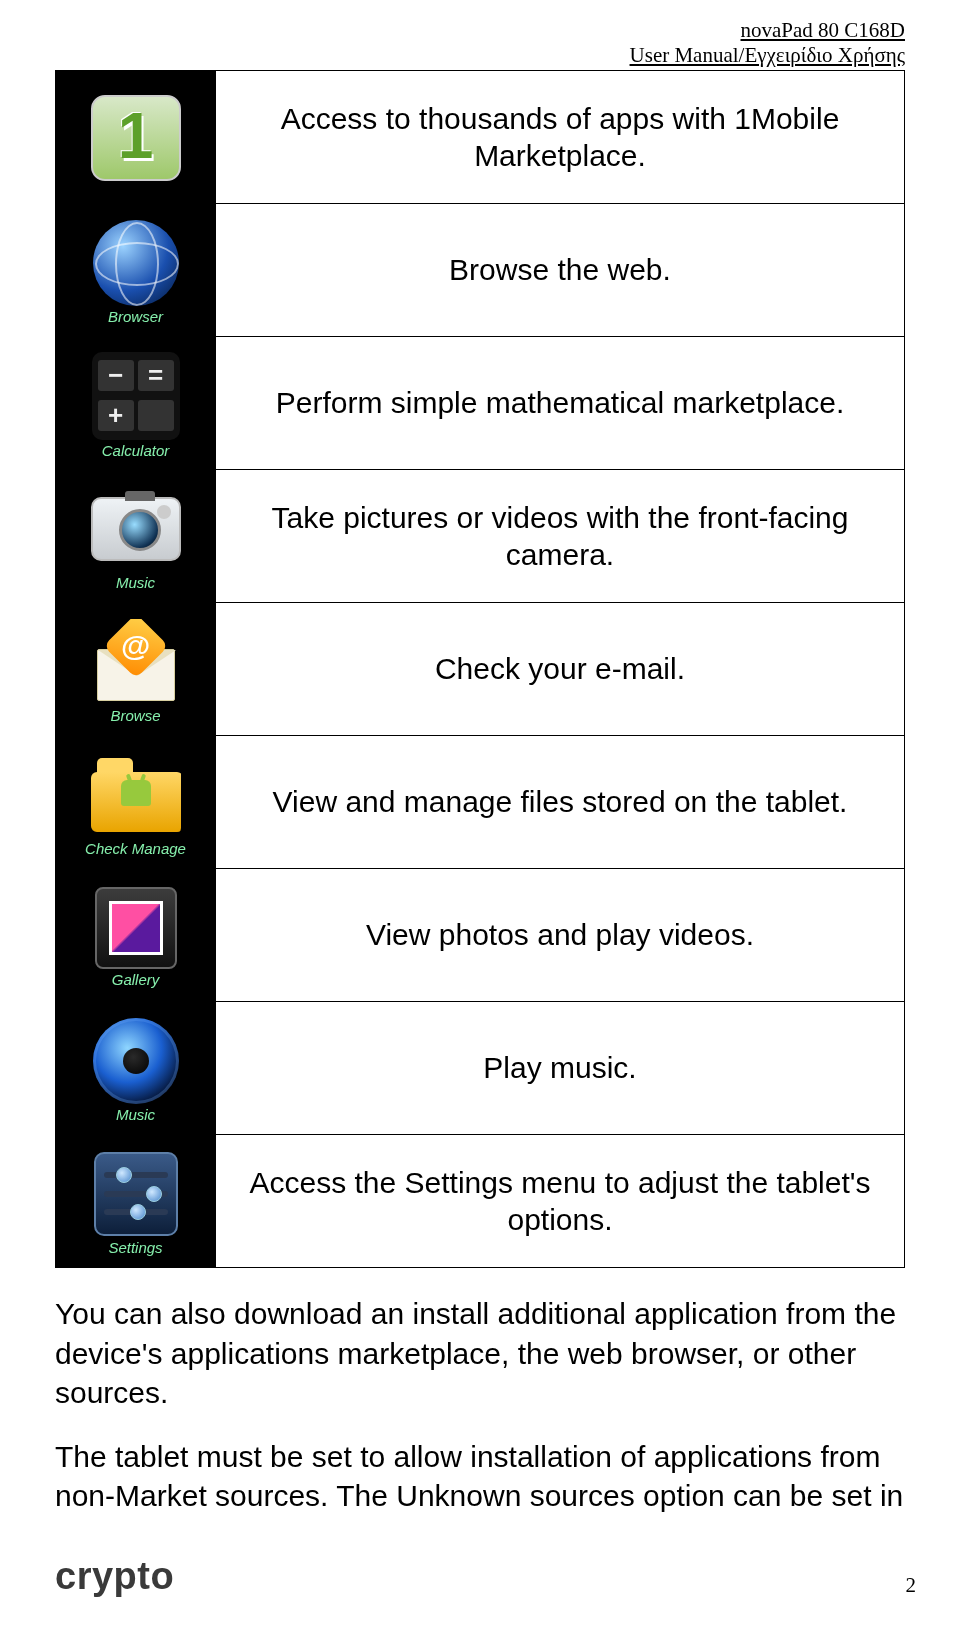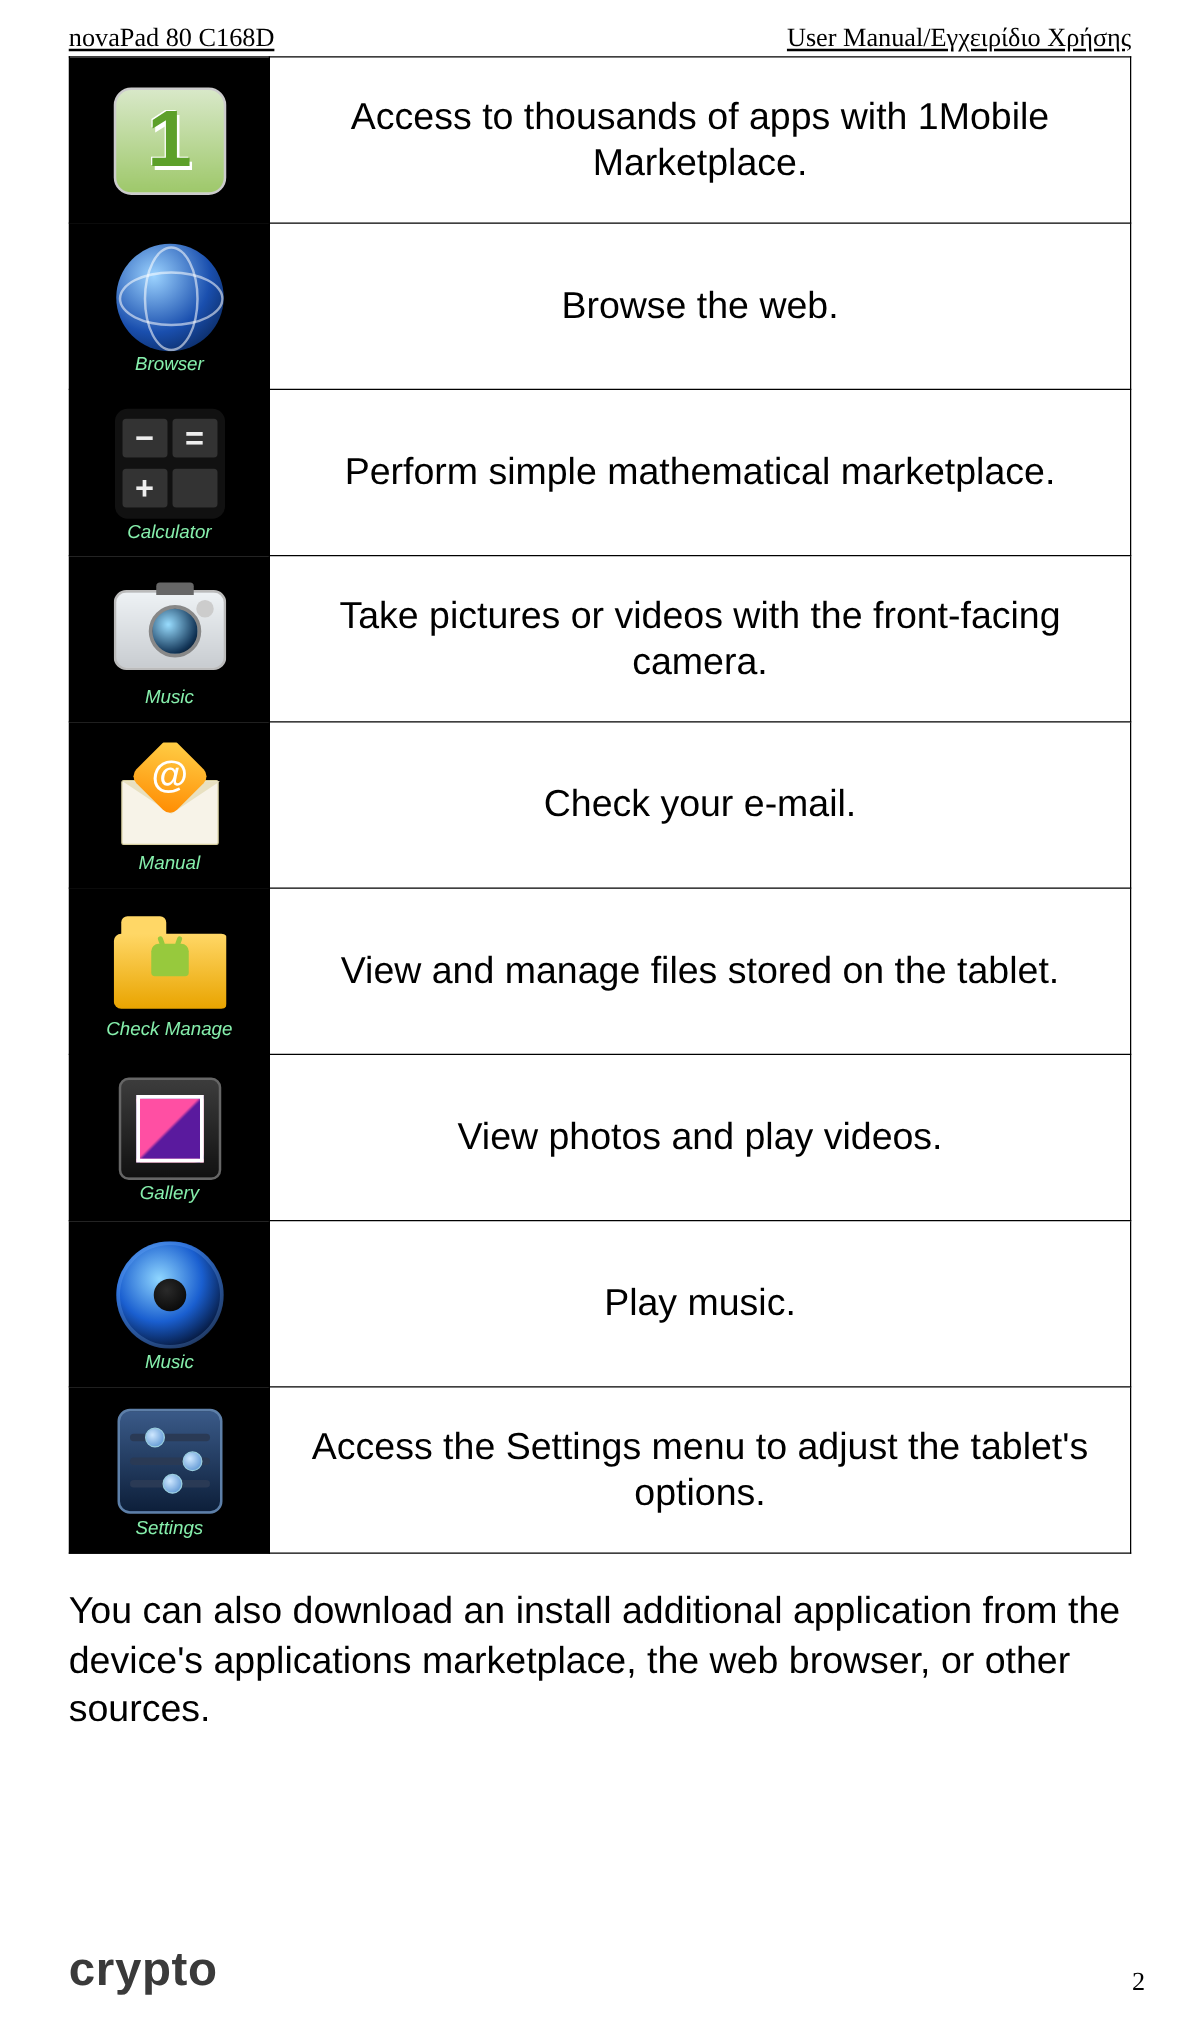--- a/index.html
+++ b/index.html
@@ -11,20 +11,21 @@
     color: #000;
     position: relative;
     padding: 0 55px;
   }
   .top-header {
     display: flex;
     justify-content: space-between;
     align-items: flex-end;
     padding-top: 18px;
     margin-bottom: 2px;
+    flex-direction: column;
   }
   .top-header span {
     font-family: "Times New Roman", Times, serif;
     font-size: 21px;
     text-decoration: underline;
   }
   table.app-table {
     border-collapse: collapse;
     width: 100%;
   }
@@ -304,21 +305,21 @@
   </tr>
   <tr>
     <td class="icon-cell">
       <div class="icon-wrap">
         <div class="icon-box ic-email">
           <div class="env"></div>
               <div class="at">
                 <span>@</span>
               </div>
         </div>
-        <span class="icon-label">Manual</span>
+        <span class="icon-label">Browse</span>
       </div>
     </td>
     <td class="desc-cell">Check your e-mail.</td>
   </tr>
   <tr>
     <td class="icon-cell">
       <div class="icon-wrap">
         <div class="icon-box">
           <div class="ic-folder">
                 <div class="tab"></div>
@@ -372,18 +373,19 @@
         <span class="icon-label">Settings</span>
       </div>
     </td>
     <td class="desc-cell">Access the Settings menu to adjust the tablet's options.</td>
   </tr>
 </tbody>
   </table>
 
 <div class="section">
   <p>You can also download an install additional application from the device's applications marketplace, the web browser, or other sources.</p>
+  <p>The tablet must be set to allow installation of applications from non-Market sources. The Unknown sources option can be set in</p>
 </div>
 
 <div class="footer">
   <span class="brand">crypto</span>
   <span class="pagenum">2</span>
 </div>
 
 </body></html>

